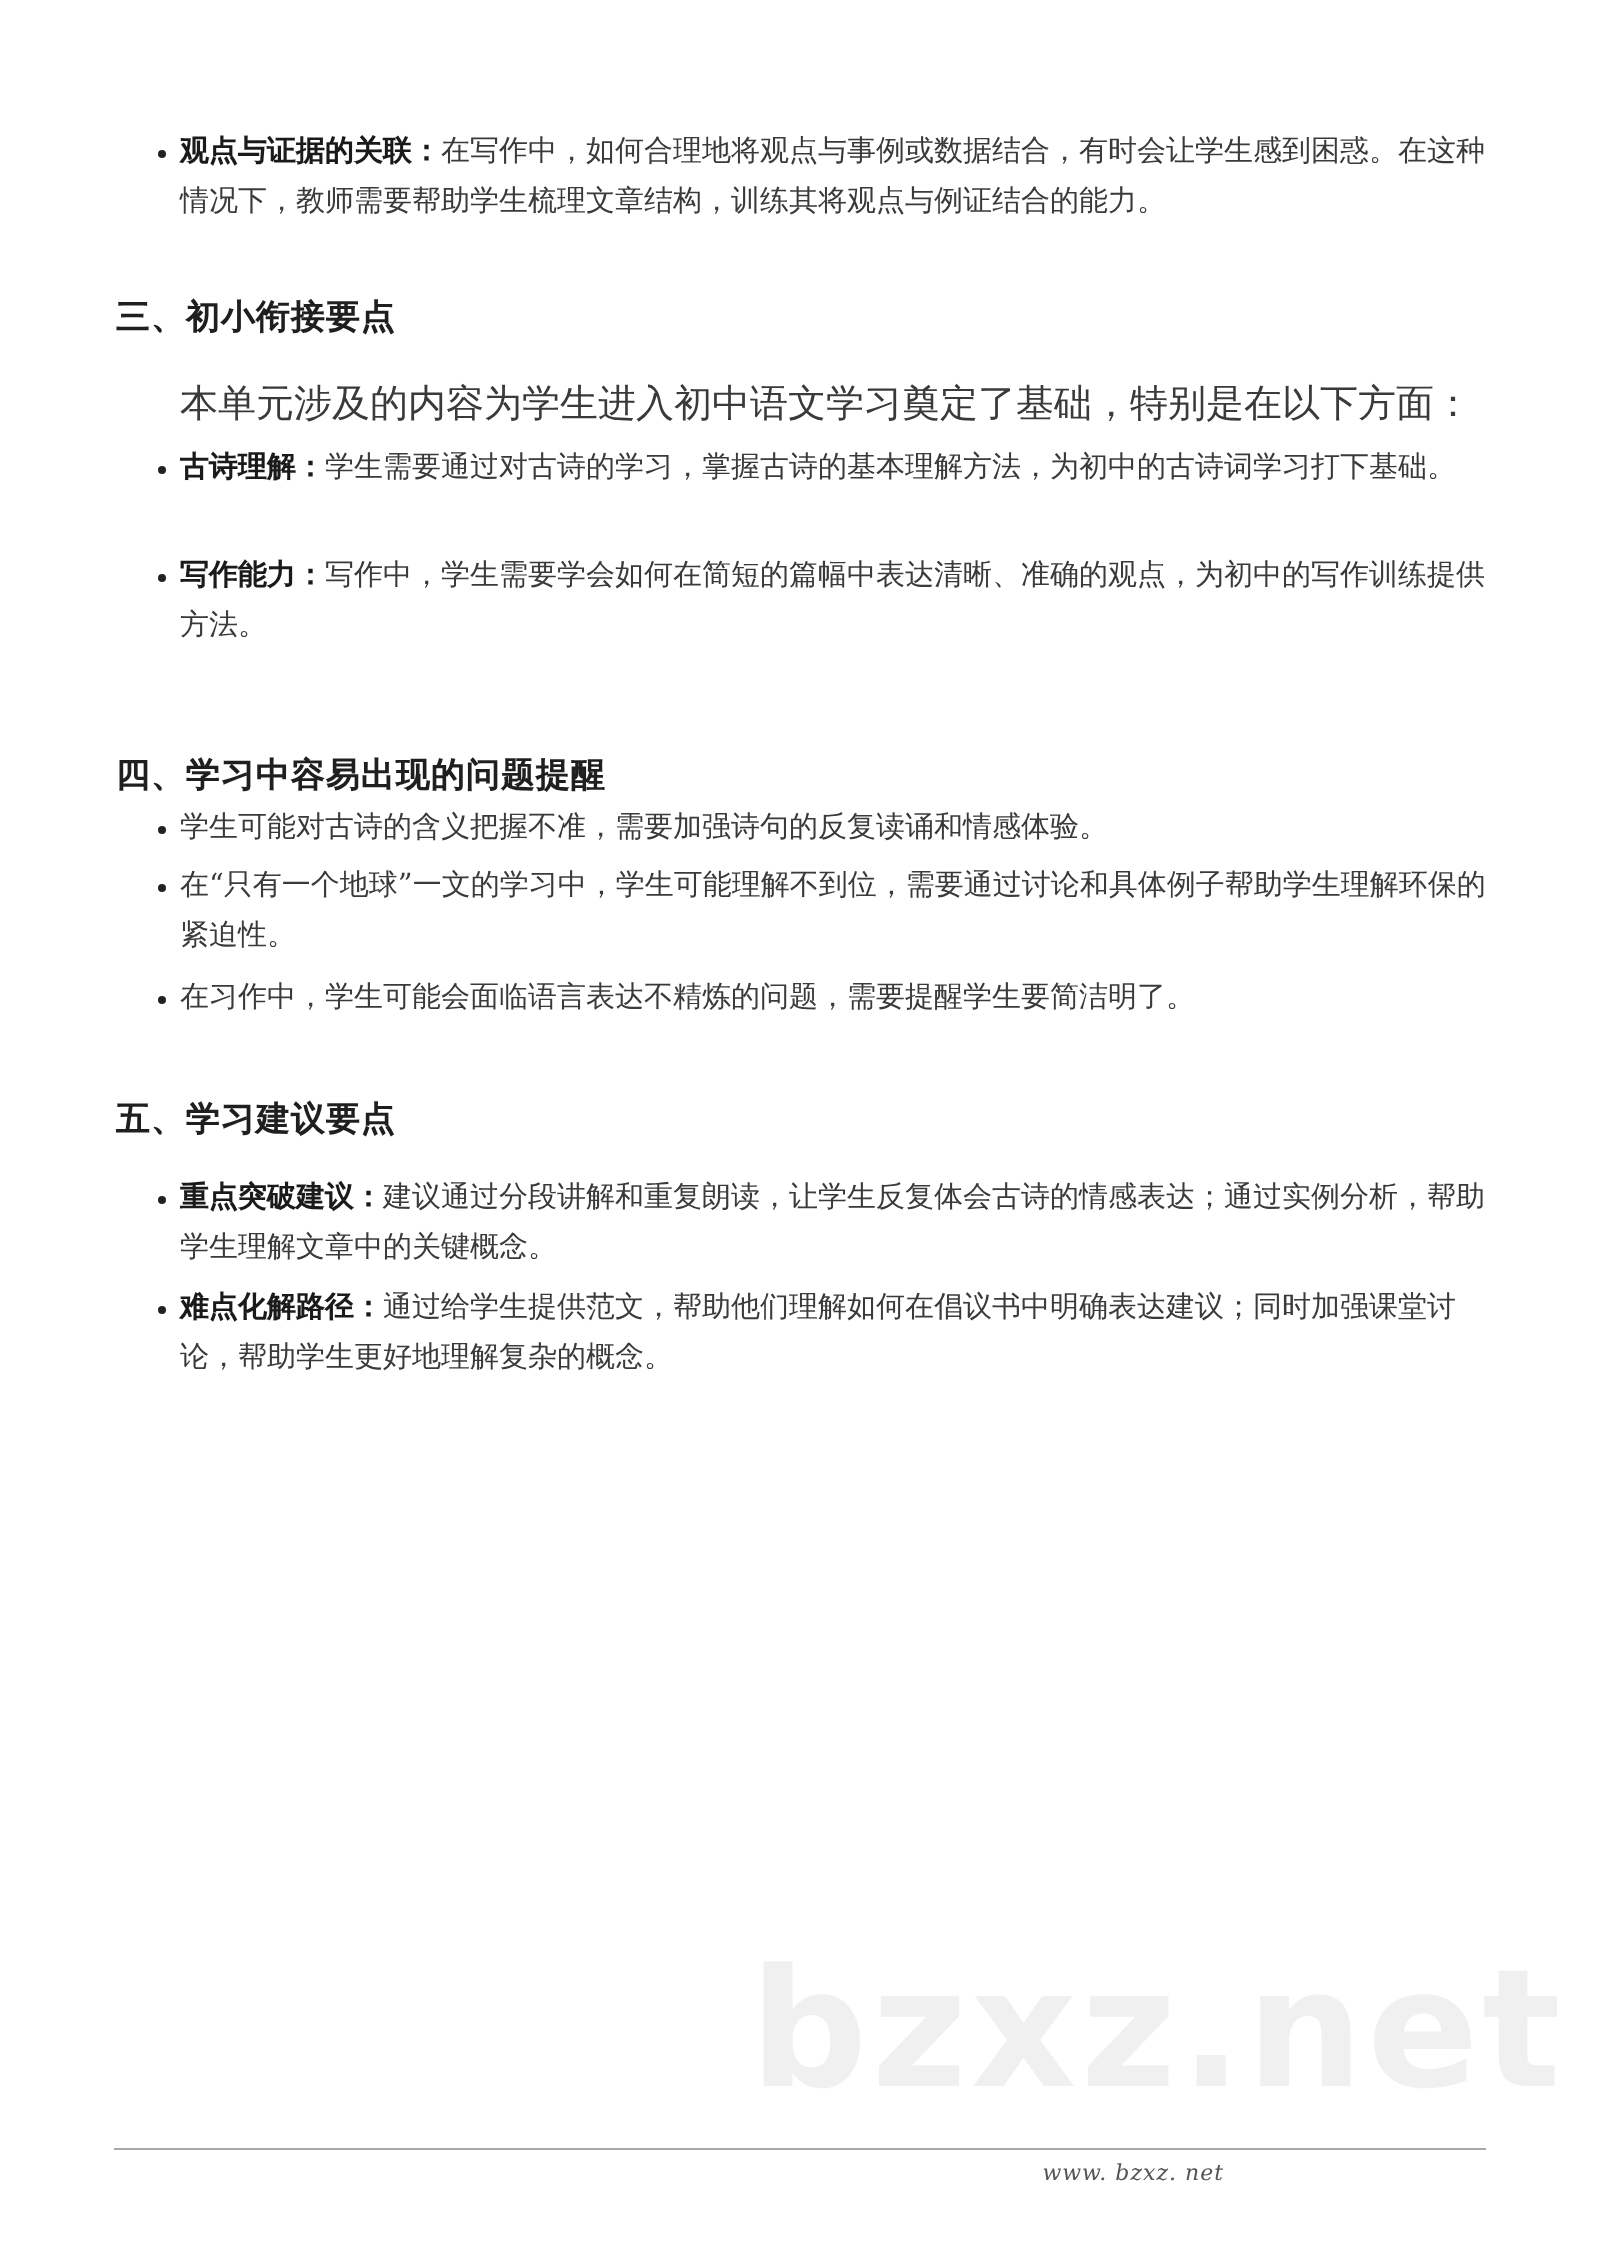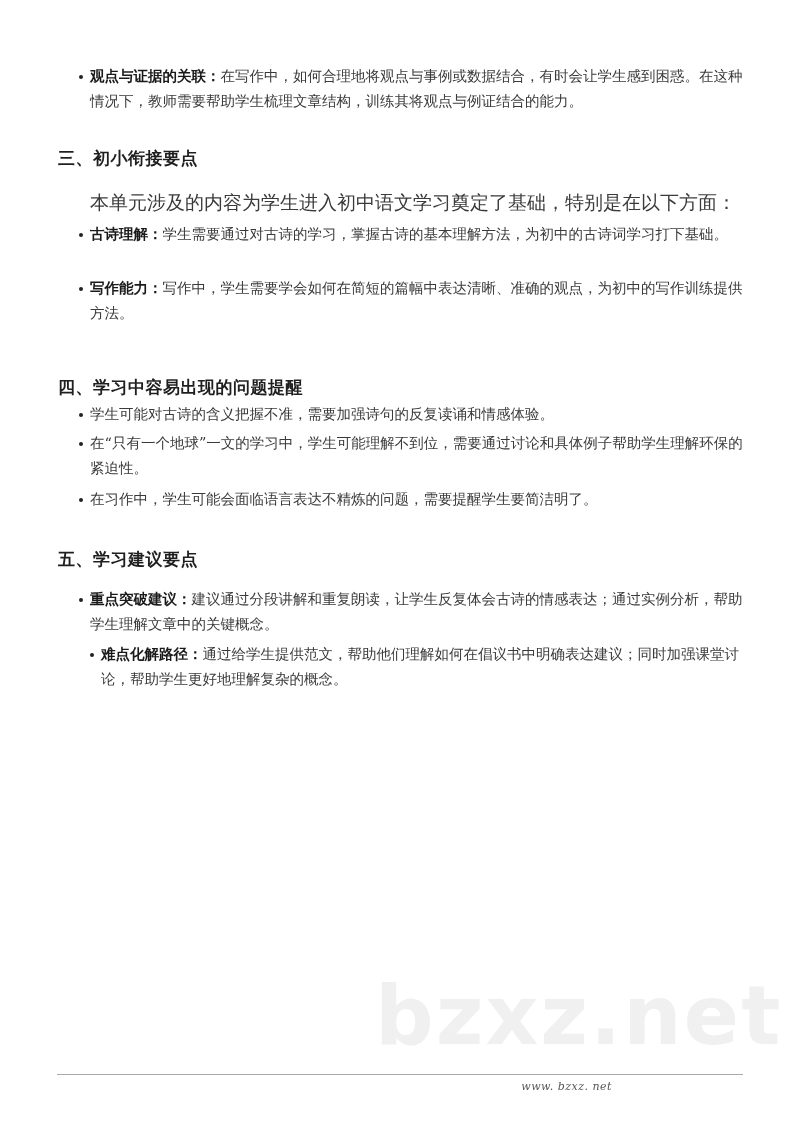--- a/index.html
+++ b/index.html
@@ -44,21 +44,21 @@
   </div>
   <div class="bullet-item" style="top:487px;">
     <span>在习作中，学生可能会面临语言表达不精炼的问题，需要提醒学生要简洁明了。</span>
   </div>
 
   <div class="heading" style="top:548px;">五、学习建议要点</div>
 
   <div class="bullet-item" style="top:587px;">
     <span class="term">重点突破建议：</span><span>建议通过分段讲解和重复朗读，让学生反复体会古诗的情感表达；通过实例分析，帮助学生理解文章中的关键概念。</span>
   </div>
-  <div class="bullet-item" style="top:642px;margin-left:11px;">
+  <div class="bullet-item" style="top:642px;">
     <span class="term">难点化解路径：</span><span>通过给学生提供范文，帮助他们理解如何在倡议书中明确表达建议；同时加强课堂讨论，帮助学生更好地理解复杂的概念。</span>
   </div>
 
   <div class="watermark">bzxz.net</div>
 
   <div class="footer-rule"></div>
   <div class="footer-url">www. bzxz. net</div>
 </div>
 
 </body></html>

